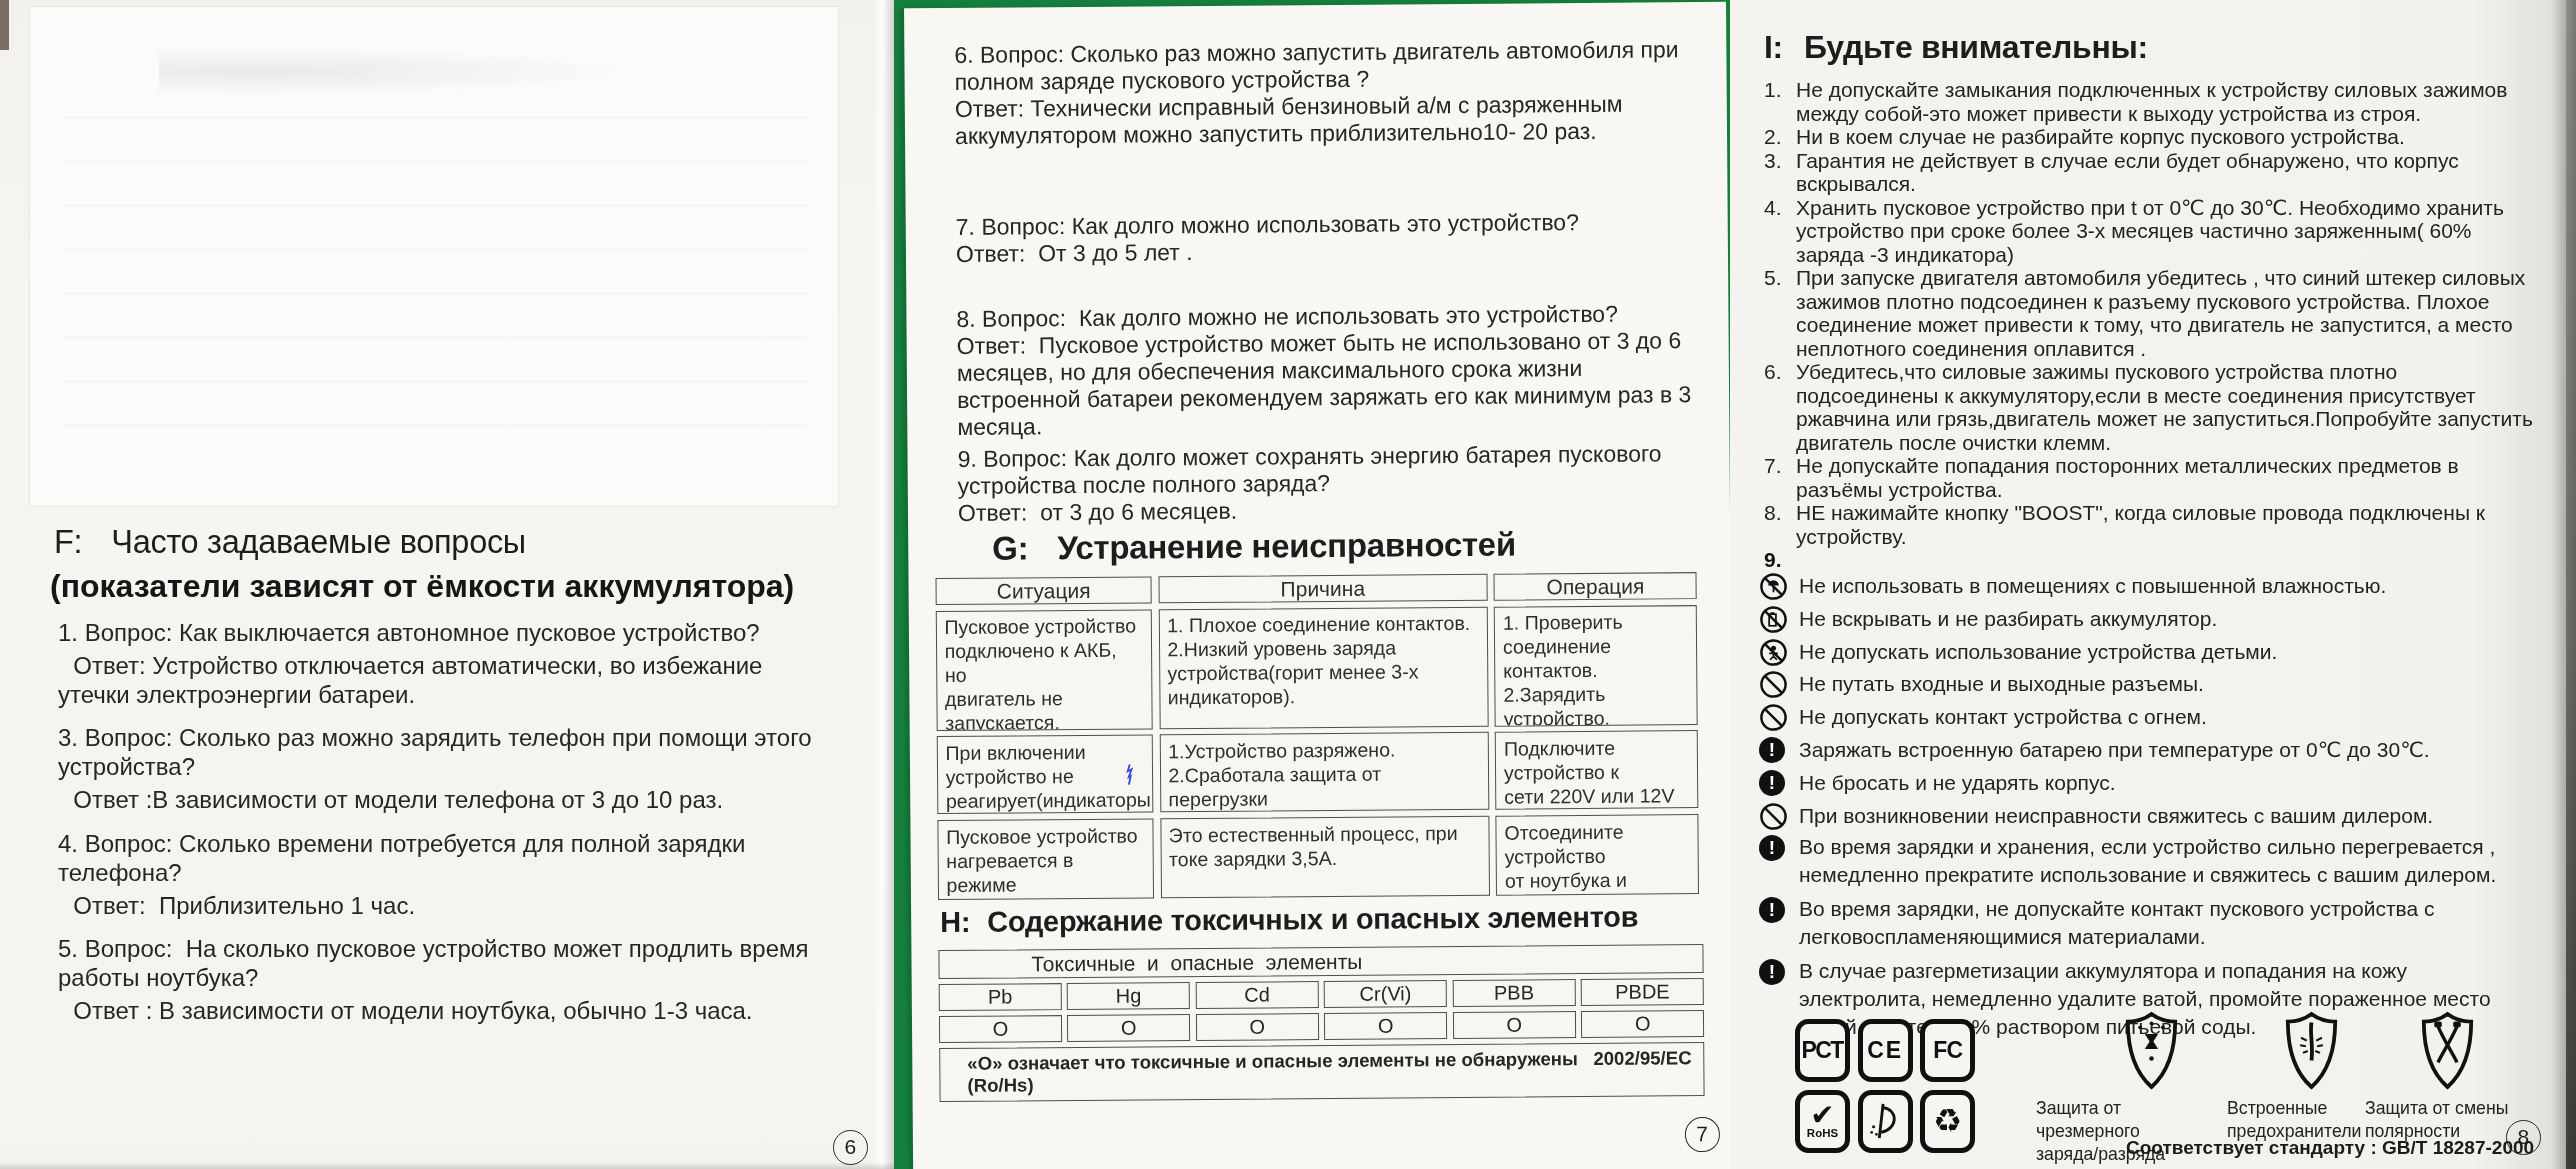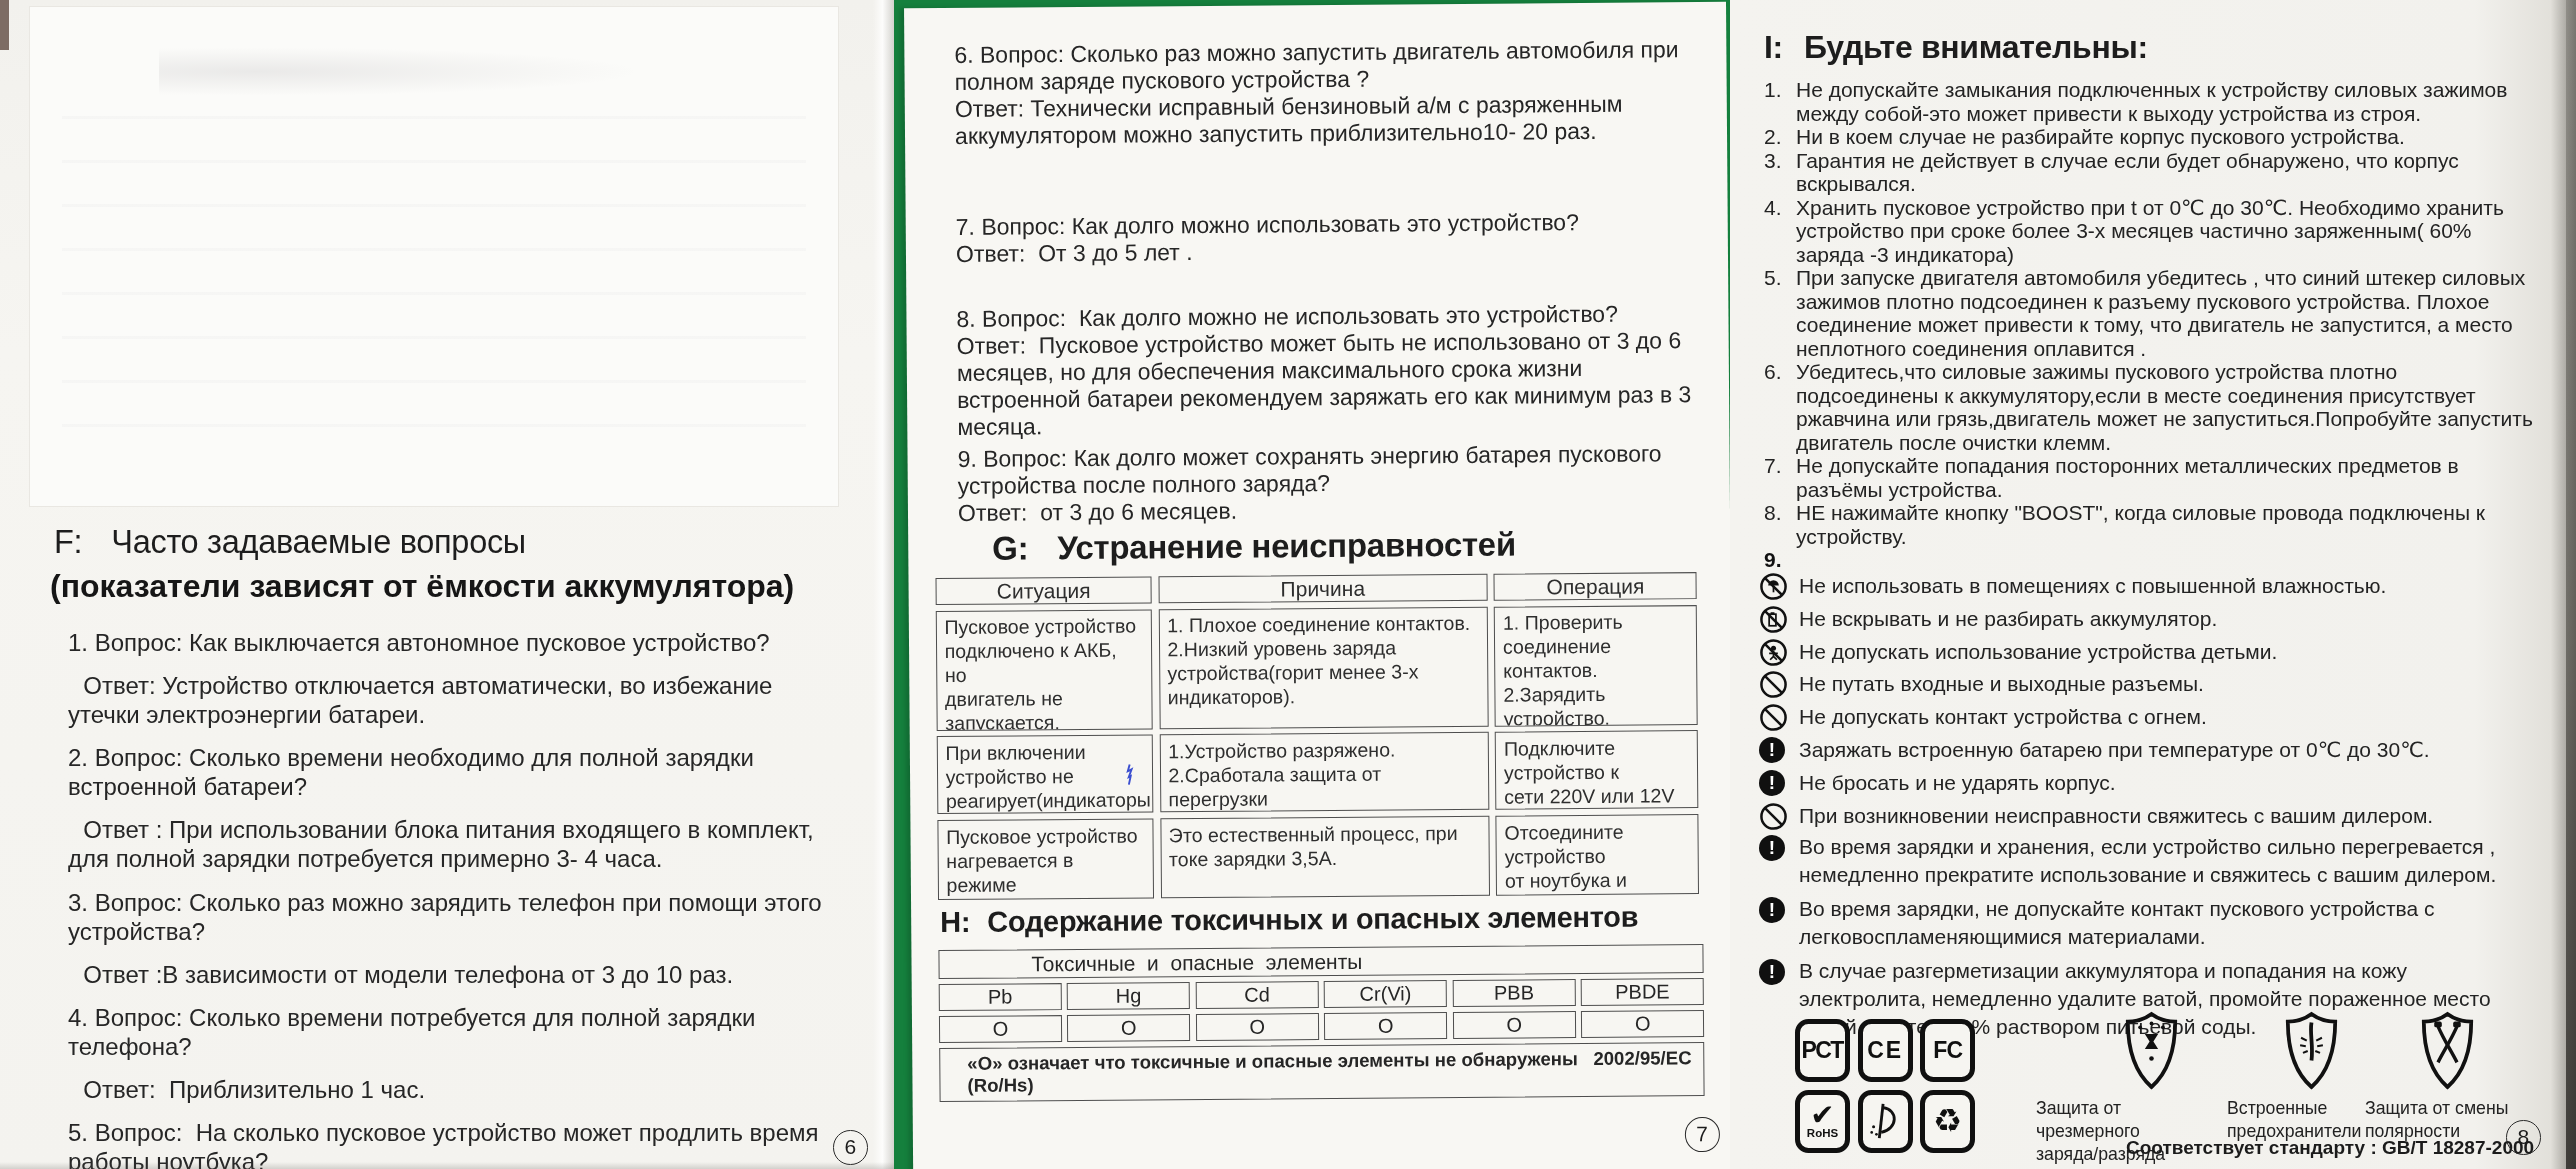--- a/index.html
+++ b/index.html
@@ -39,21 +39,21 @@
     background:repeating-linear-gradient(180deg,rgba(150,150,160,.05) 0 2.9px,rgba(0,0,0,0) 2.9px 44px);}
 
   
   .sec-head{position:absolute;font-size:32.5px;letter-spacing:-0.3px;color:#1d1d1d;white-space:nowrap;}
   .sec-head .letter{margin-right:29px;}
   .sec-head.bold{font-weight:bold;}
   .sub-head{position:absolute;font-size:32px;font-weight:bold;color:#161616;white-space:nowrap;}
 
   .faq{position:absolute;}
   .faq .qa{margin-bottom:14.3px;}
-  .qa p{margin:14px;white-space:pre-wrap;}
+  .qa p{margin:4px;white-space:pre-wrap;}
   .panel-left .faq{left:54px;top:614px;width:786px;font-size:24px;line-height:29px;}
   .qa .a{text-indent:15.3px;}
 
   .mid-qa{position:absolute;left:50px;width:747px;font-size:23px;line-height:27px;}
   .mid-qa p{margin:0;white-space:pre-wrap;}
 
   
   .gtable{position:absolute;left:27px;top:570px;width:765px;
     display:grid;grid-template-columns:216px 329px 203px;grid-template-rows:27px 120px 78px 80px;
     column-gap:6.7px;row-gap:5.7px;}
@@ -116,24 +116,20 @@
 
     <div class="sec-head" style="left:54px;top:524px;">
       <span class="letter">F:</span><span>Часто задаваемые вопросы</span>
     </div>
     <div class="sub-head" style="left:50px;top:568px;">(показатели зависят от ёмкости аккумулятора)</div>
 
     <div class="faq">
       <div class="qa">
         <p class="q">1. Вопрос: Как выключается автономное пусковое устройство?</p>
         <p class="a">Ответ: Устройство отключается автоматически, во избежание утечки электроэнергии батареи.</p>
-      </div>
-      <div class="qa">
-        <p class="q">2. Вопрос: Сколько времени необходимо для полной зарядки встроенной батареи?</p>
-        <p class="a">Ответ : При использовании блока питания входящего в комплект, для полной зарядки потребуется примерно 3- 4 часа.</p>
       </div>
       <div class="qa">
         <p class="q">3. Вопрос: Сколько раз можно зарядить телефон при помощи этого устройства?</p>
         <p class="a">Ответ :В зависимости от модели телефона от 3 до 10 раз.</p>
       </div>
       <div class="qa">
         <p class="q">4. Вопрос: Сколько времени потребуется для полной зарядки телефона?</p>
         <p class="a">Ответ:  Приблизительно 1 час.</p>
       </div>
       <div class="qa">

